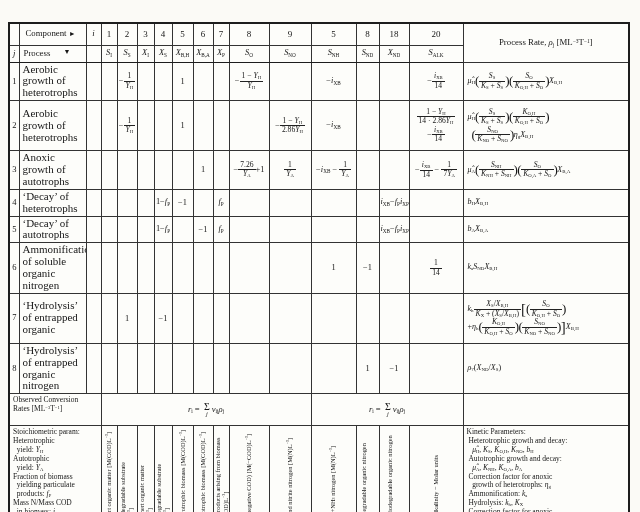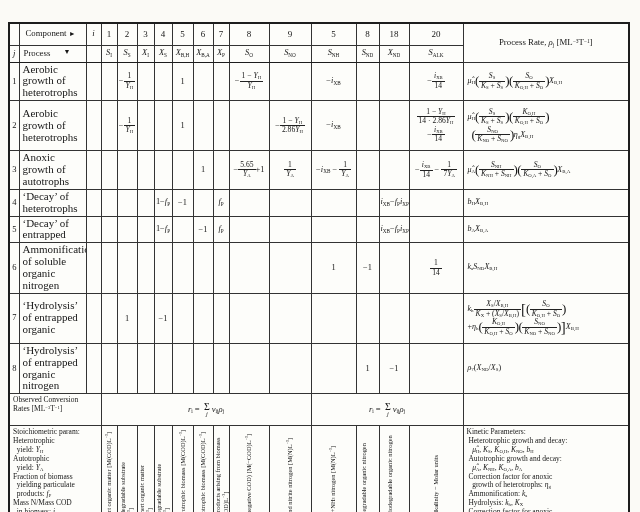--- a/index.html
+++ b/index.html
@@ -144,21 +144,21 @@
 <td>3</td>
 <td class="pname">Anoxic growth of autotrophs</td>
 <td></td>
 <td></td>
 <td></td>
 <td></td>
 <td></td>
 <td></td>
 <td class="num">1</td>
 <td></td>
-<td class="num">−<span class="f"><span class="n">5.65</span><span class="d"><i>Y</i><sub>A</sub></span></span>+1</td>
+<td class="num">−<span class="f"><span class="n">7.26</span><span class="d"><i>Y</i><sub>A</sub></span></span>+1</td>
 <td class="num"><span class="f"><span class="n">1</span><span class="d"><i>Y</i><sub>A</sub></span></span></td>
 <td class="num">−<i>i</i><sub>XB</sub> − <span class="f"><span class="n">1</span><span class="d"><i>Y</i><sub>A</sub></span></span></td>
 <td></td>
 <td></td>
 <td class="num">−<span class="f"><span class="n"><i>i</i><sub>XB</sub></span><span class="d">14</span></span> − <span class="f"><span class="n">1</span><span class="d">7<i>Y</i><sub>A</sub></span></span></td>
 <td class="rate"><i>μ̂</i><sub>A</sub><span class="p">(</span><span class="f"><span class="n"><i>S</i><sub>NH</sub></span><span class="d"><i>K</i><sub>NH</sub> + <i>S</i><sub>NH</sub></span></span><span class="p">)(</span><span class="f"><span class="n"><i>S</i><sub>O</sub></span><span class="d"><i>K</i><sub>O,A</sub> + <i>S</i><sub>O</sub></span></span><span class="p">)</span><i>X</i><sub>B,A</sub></td>
 </tr>
 
 <tr style="height:24px">
 <td>4</td>
@@ -175,21 +175,21 @@
 <td></td>
 <td></td>
 <td></td>
 <td class="num"><i>i</i><sub>XB</sub>−<i>f</i><sub>P</sub><i>i</i><sub>XP</sub></td>
 <td></td>
 <td class="rate"><i>b</i><sub>H</sub><i>X</i><sub>B,H</sub></td>
 </tr>
 
 <tr style="height:20px">
 <td>5</td>
-<td class="pname">‘Decay’ of entrapped</td>
+<td class="pname">‘Decay’ of autotrophs</td>
 <td></td>
 <td></td>
 <td></td>
 <td></td>
 <td class="num">1−<i>f</i><sub>P</sub></td>
 <td></td>
 <td class="num">−1</td>
 <td class="num"><i>f</i><sub>P</sub></td>
 <td></td>
 <td></td>

